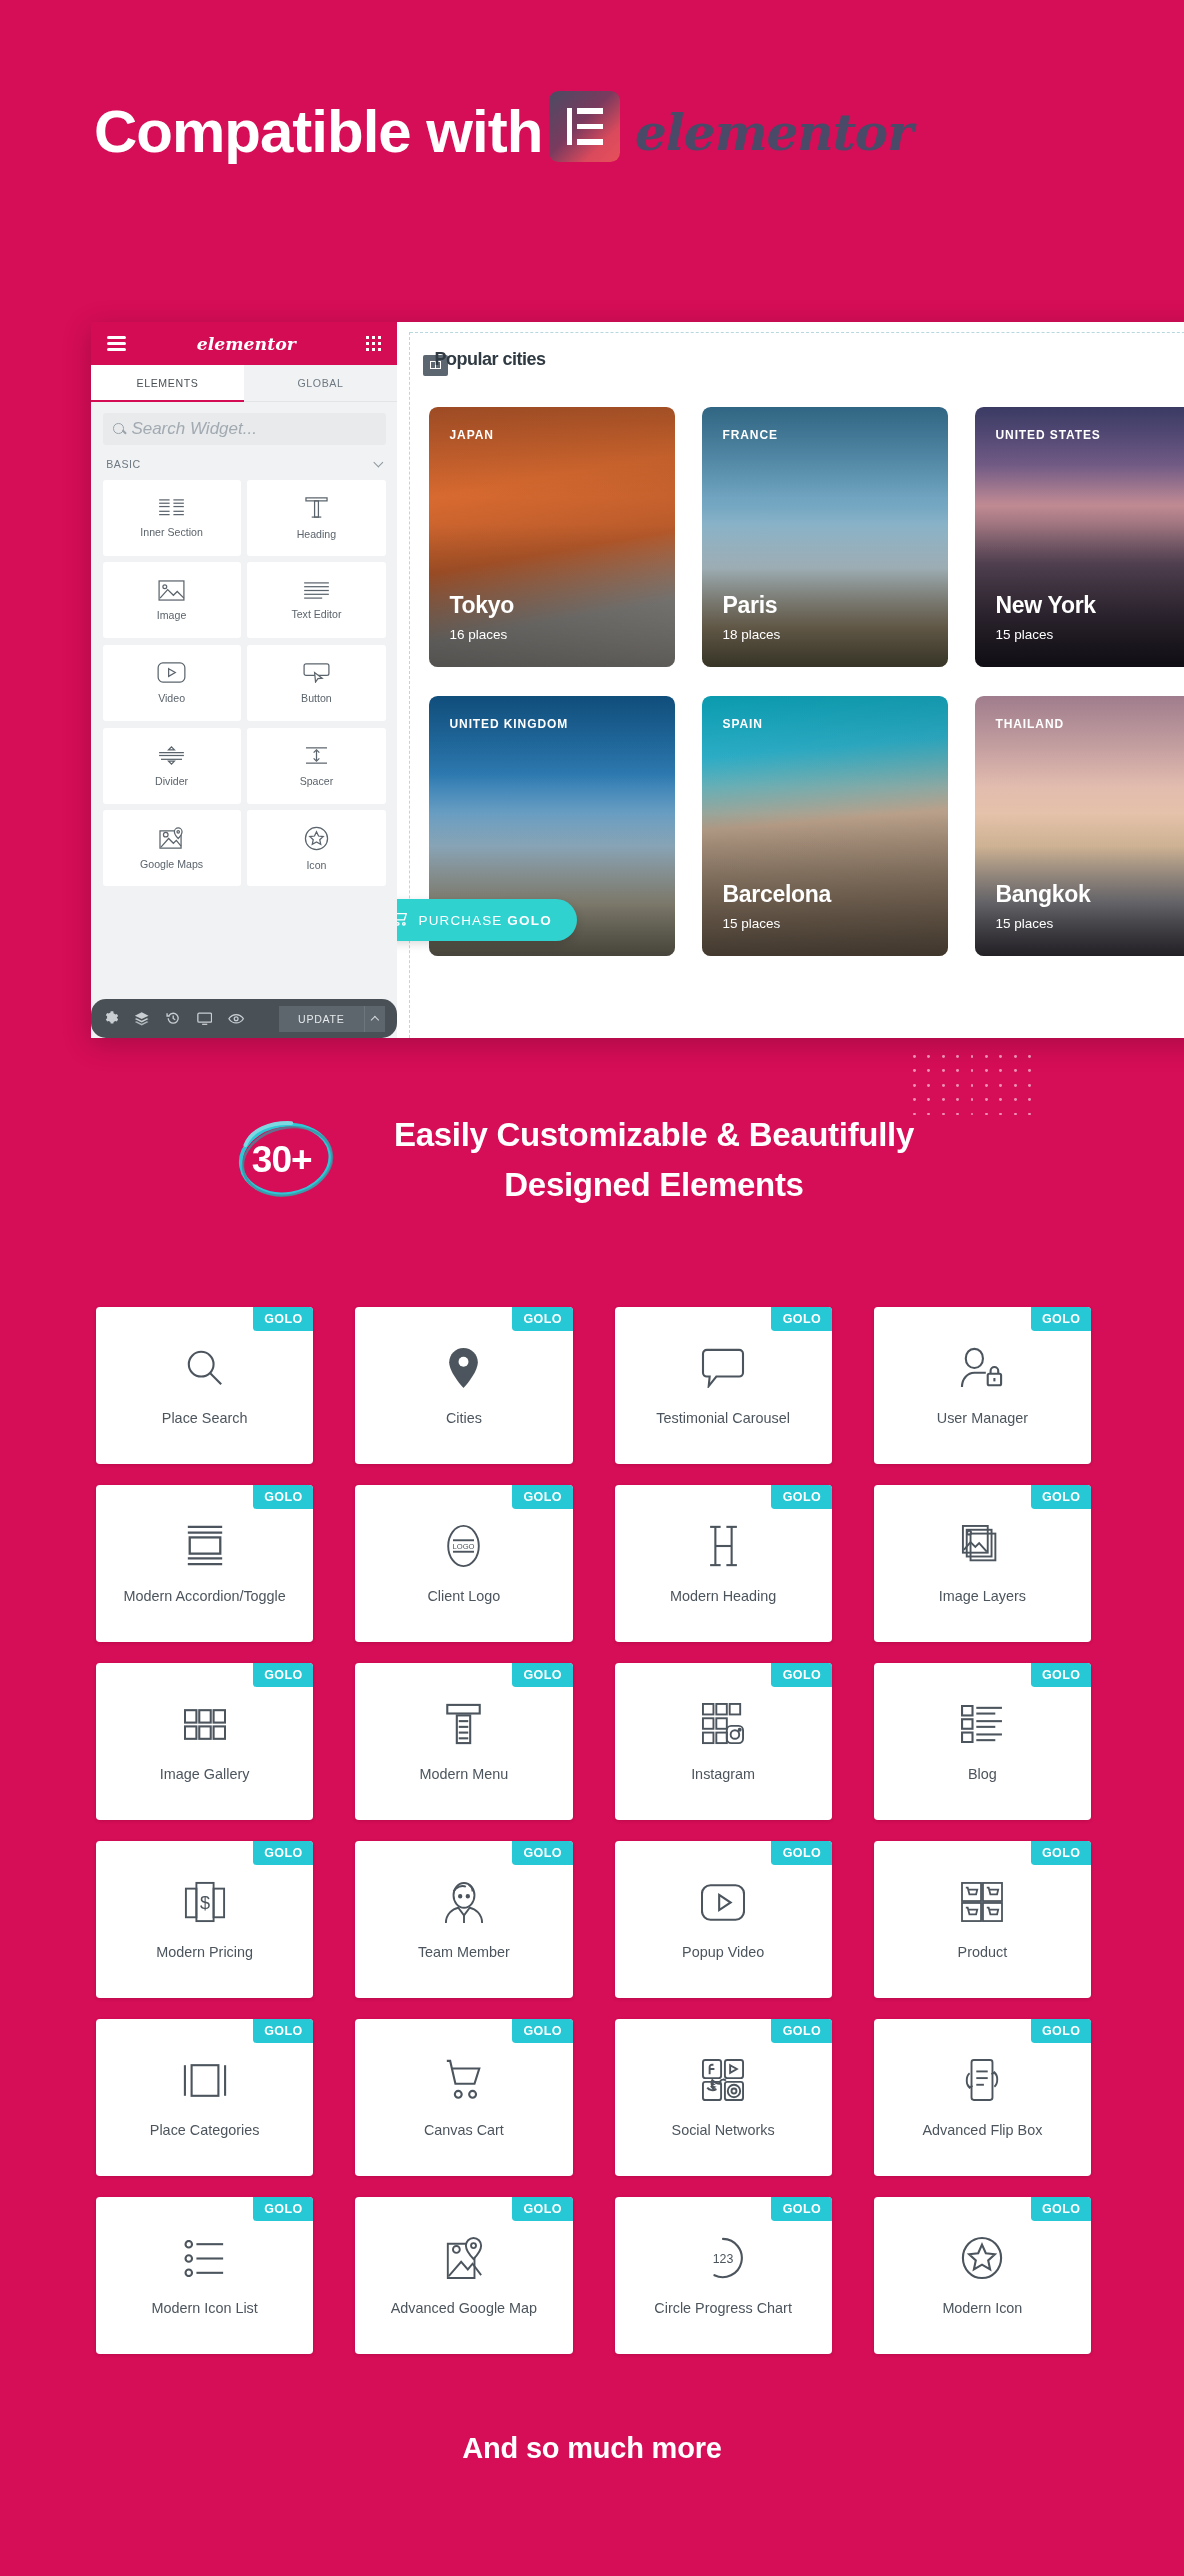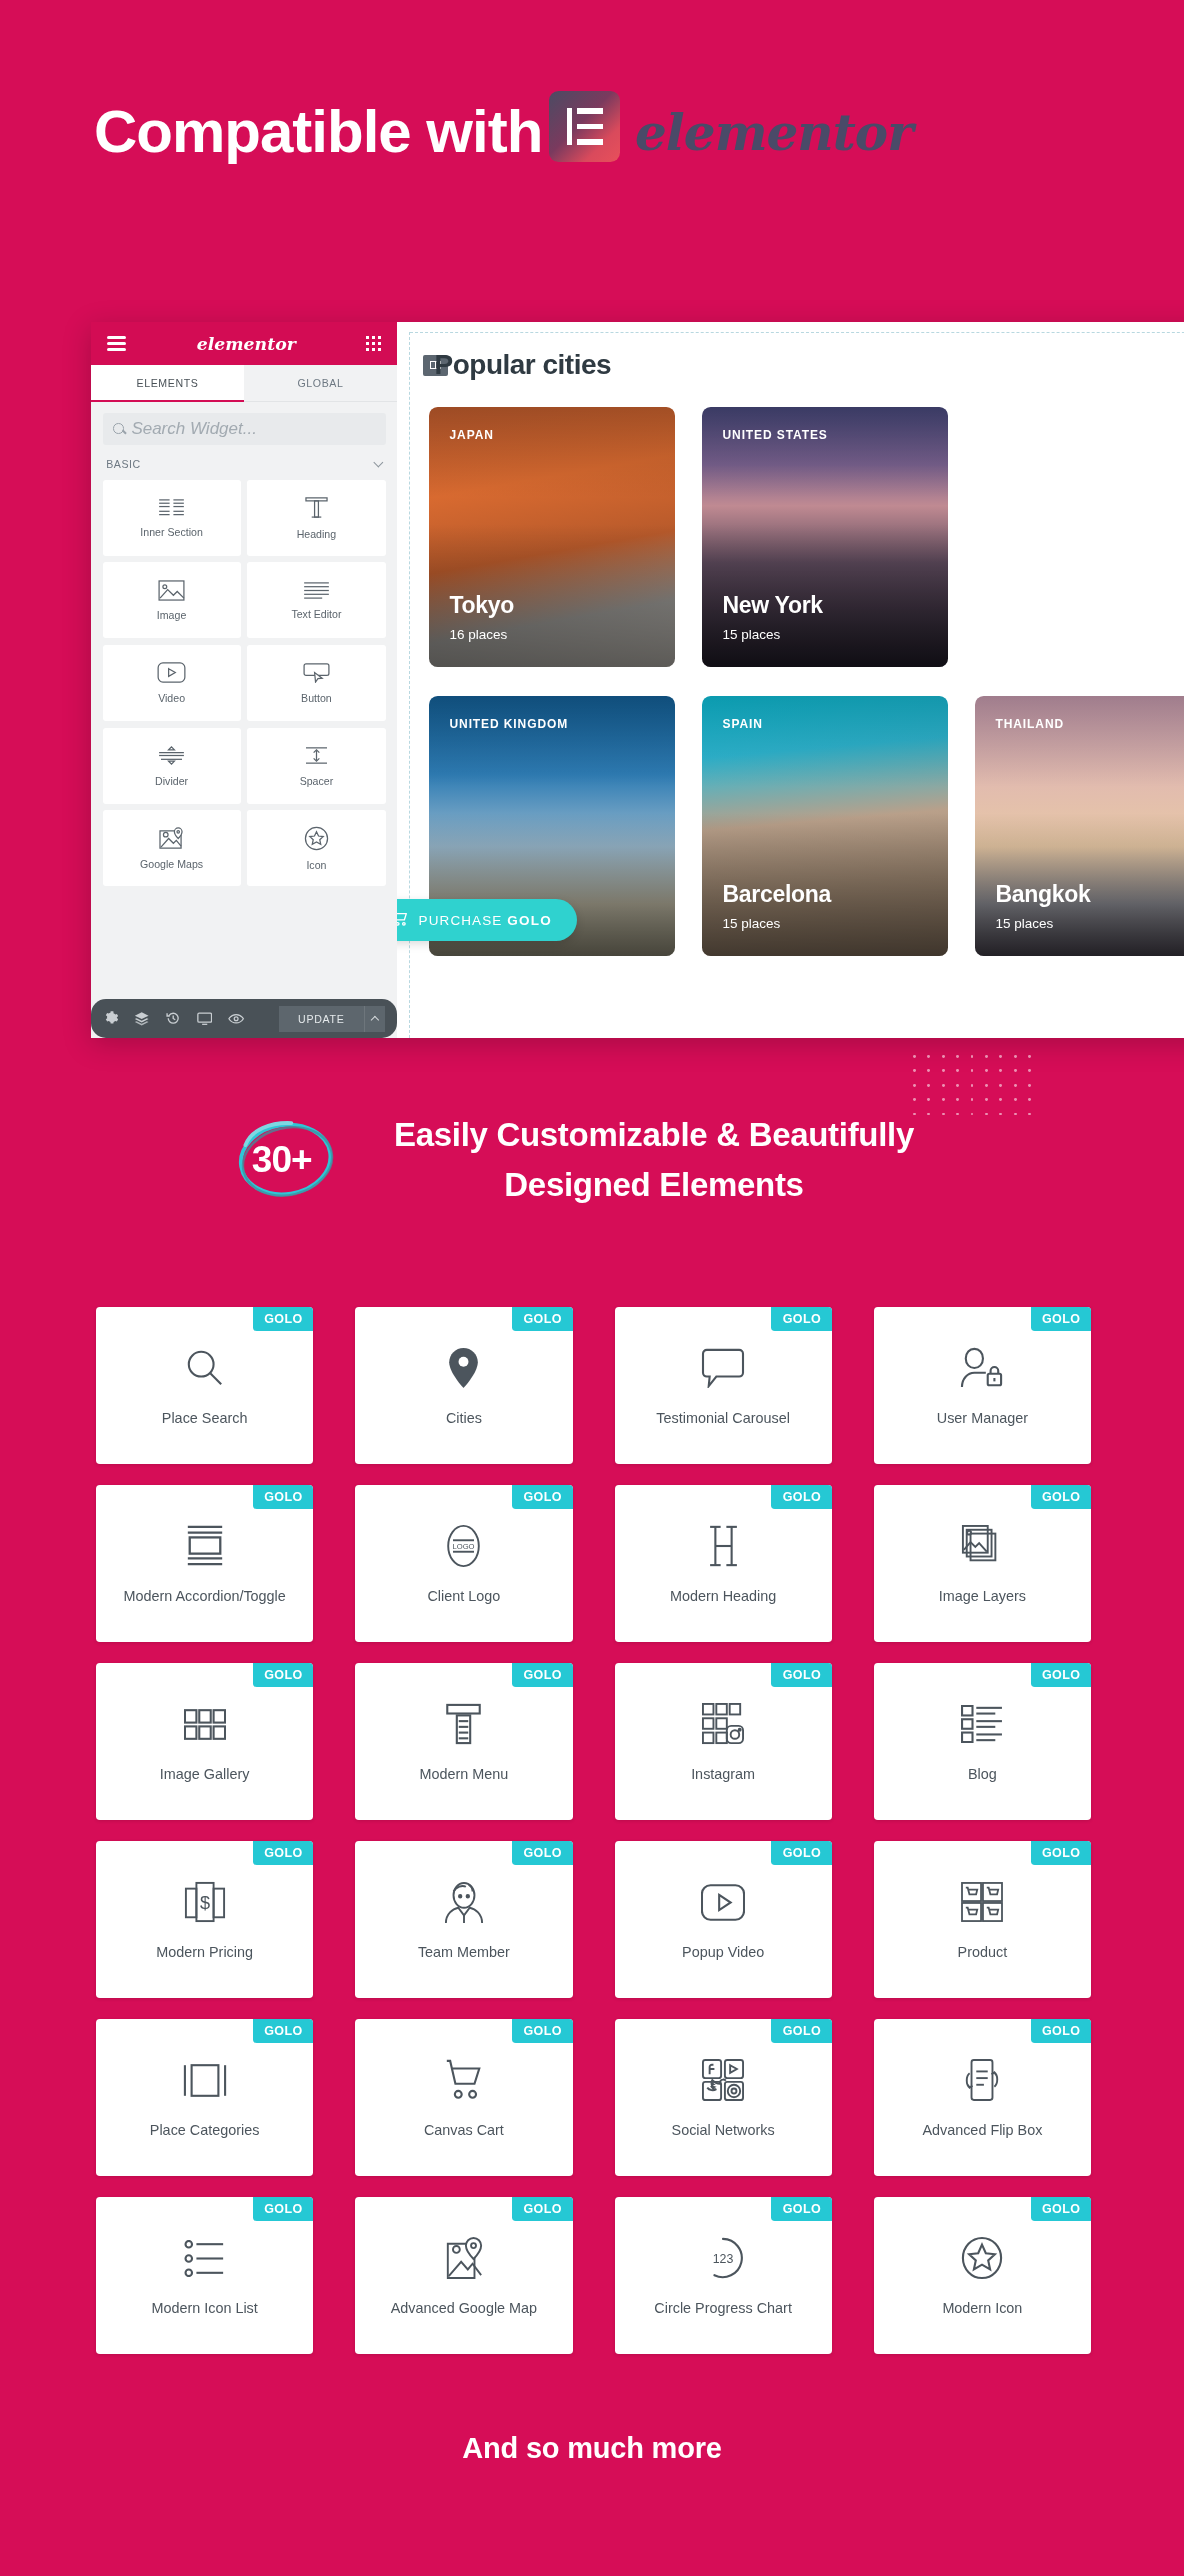--- a/index.html
+++ b/index.html
@@ -122,21 +122,21 @@
   .preview-inner { position: absolute; left: 11.5px; top: 9.6px; right: 0; bottom: 0; border-left: 1.9px dashed #b8d8e0; }
   .sec-dash { position: absolute; left: 0; right: 0; top: 0; border-top: 1.9px dashed #b8d8e0; }
   .col-handle {
     position: absolute; left: 13.5px; top: 23px; width: 25px; height: 21px;
     background: #5c6670; border-radius: 1.9px; display: flex; align-items: center; justify-content: center;
   }
   .col-handle i { width: 10.6px; height: 8.7px; border: 1.2px solid #fff; display:block; position:relative;}
   .col-handle i::after{content:'';position:absolute;left:3.8px;top:-1px;bottom:-1px;width:1.2px;background:#fff;}
   .pc-title {
     position: absolute; left: 25px; top: 17.3px;
-    font-size: 28px; font-weight: bold; color: #2f3a42; letter-spacing: -0.5px; text-align: center;
+    font-size: 18px; font-weight: bold; color: #2f3a42; letter-spacing: -0.5px; text-align: center;
   }
   .cards-wrap { position: absolute; left: 19px; top: 75px; right: -38px; }
   .card-row { display: flex; gap: 27px; margin-bottom: 29px; }
   .city-card {
     width: 246px; height: 260px; border-radius: 8.7px; overflow: hidden;
     position: relative; flex-shrink: 0;
   }
   .city-card .country {
     position: absolute; left: 21px; top: 21px; z-index: 3;
     color: #fff; font-size: 12px; font-weight: bold; letter-spacing: 0.9px;
@@ -455,20 +455,26 @@
       <div class="pc-title">Popular cities</div>
 
       <div class="cards-wrap">
         <div class="card-row">
           <div class="city-card bg-tokyo">
             <div class="shade"></div>
             <div class="country">JAPAN</div>
             <div class="cname">Tokyo</div>
             <div class="cplaces">16 places</div>
           </div>
+          <div class="city-card bg-paris">
+            <div class="shade"></div>
+            <div class="country">FRANCE</div>
+            <div class="cname">Paris</div>
+            <div class="cplaces">18 places</div>
+          </div>
           <div class="city-card bg-ny">
             <div class="shade"></div>
             <div class="country">UNITED STATES</div>
             <div class="cname">New York</div>
             <div class="cplaces">15 places</div>
           </div>
         </div>
         <div class="card-row">
           <div class="city-card bg-uk">
             <div class="shade"></div>

